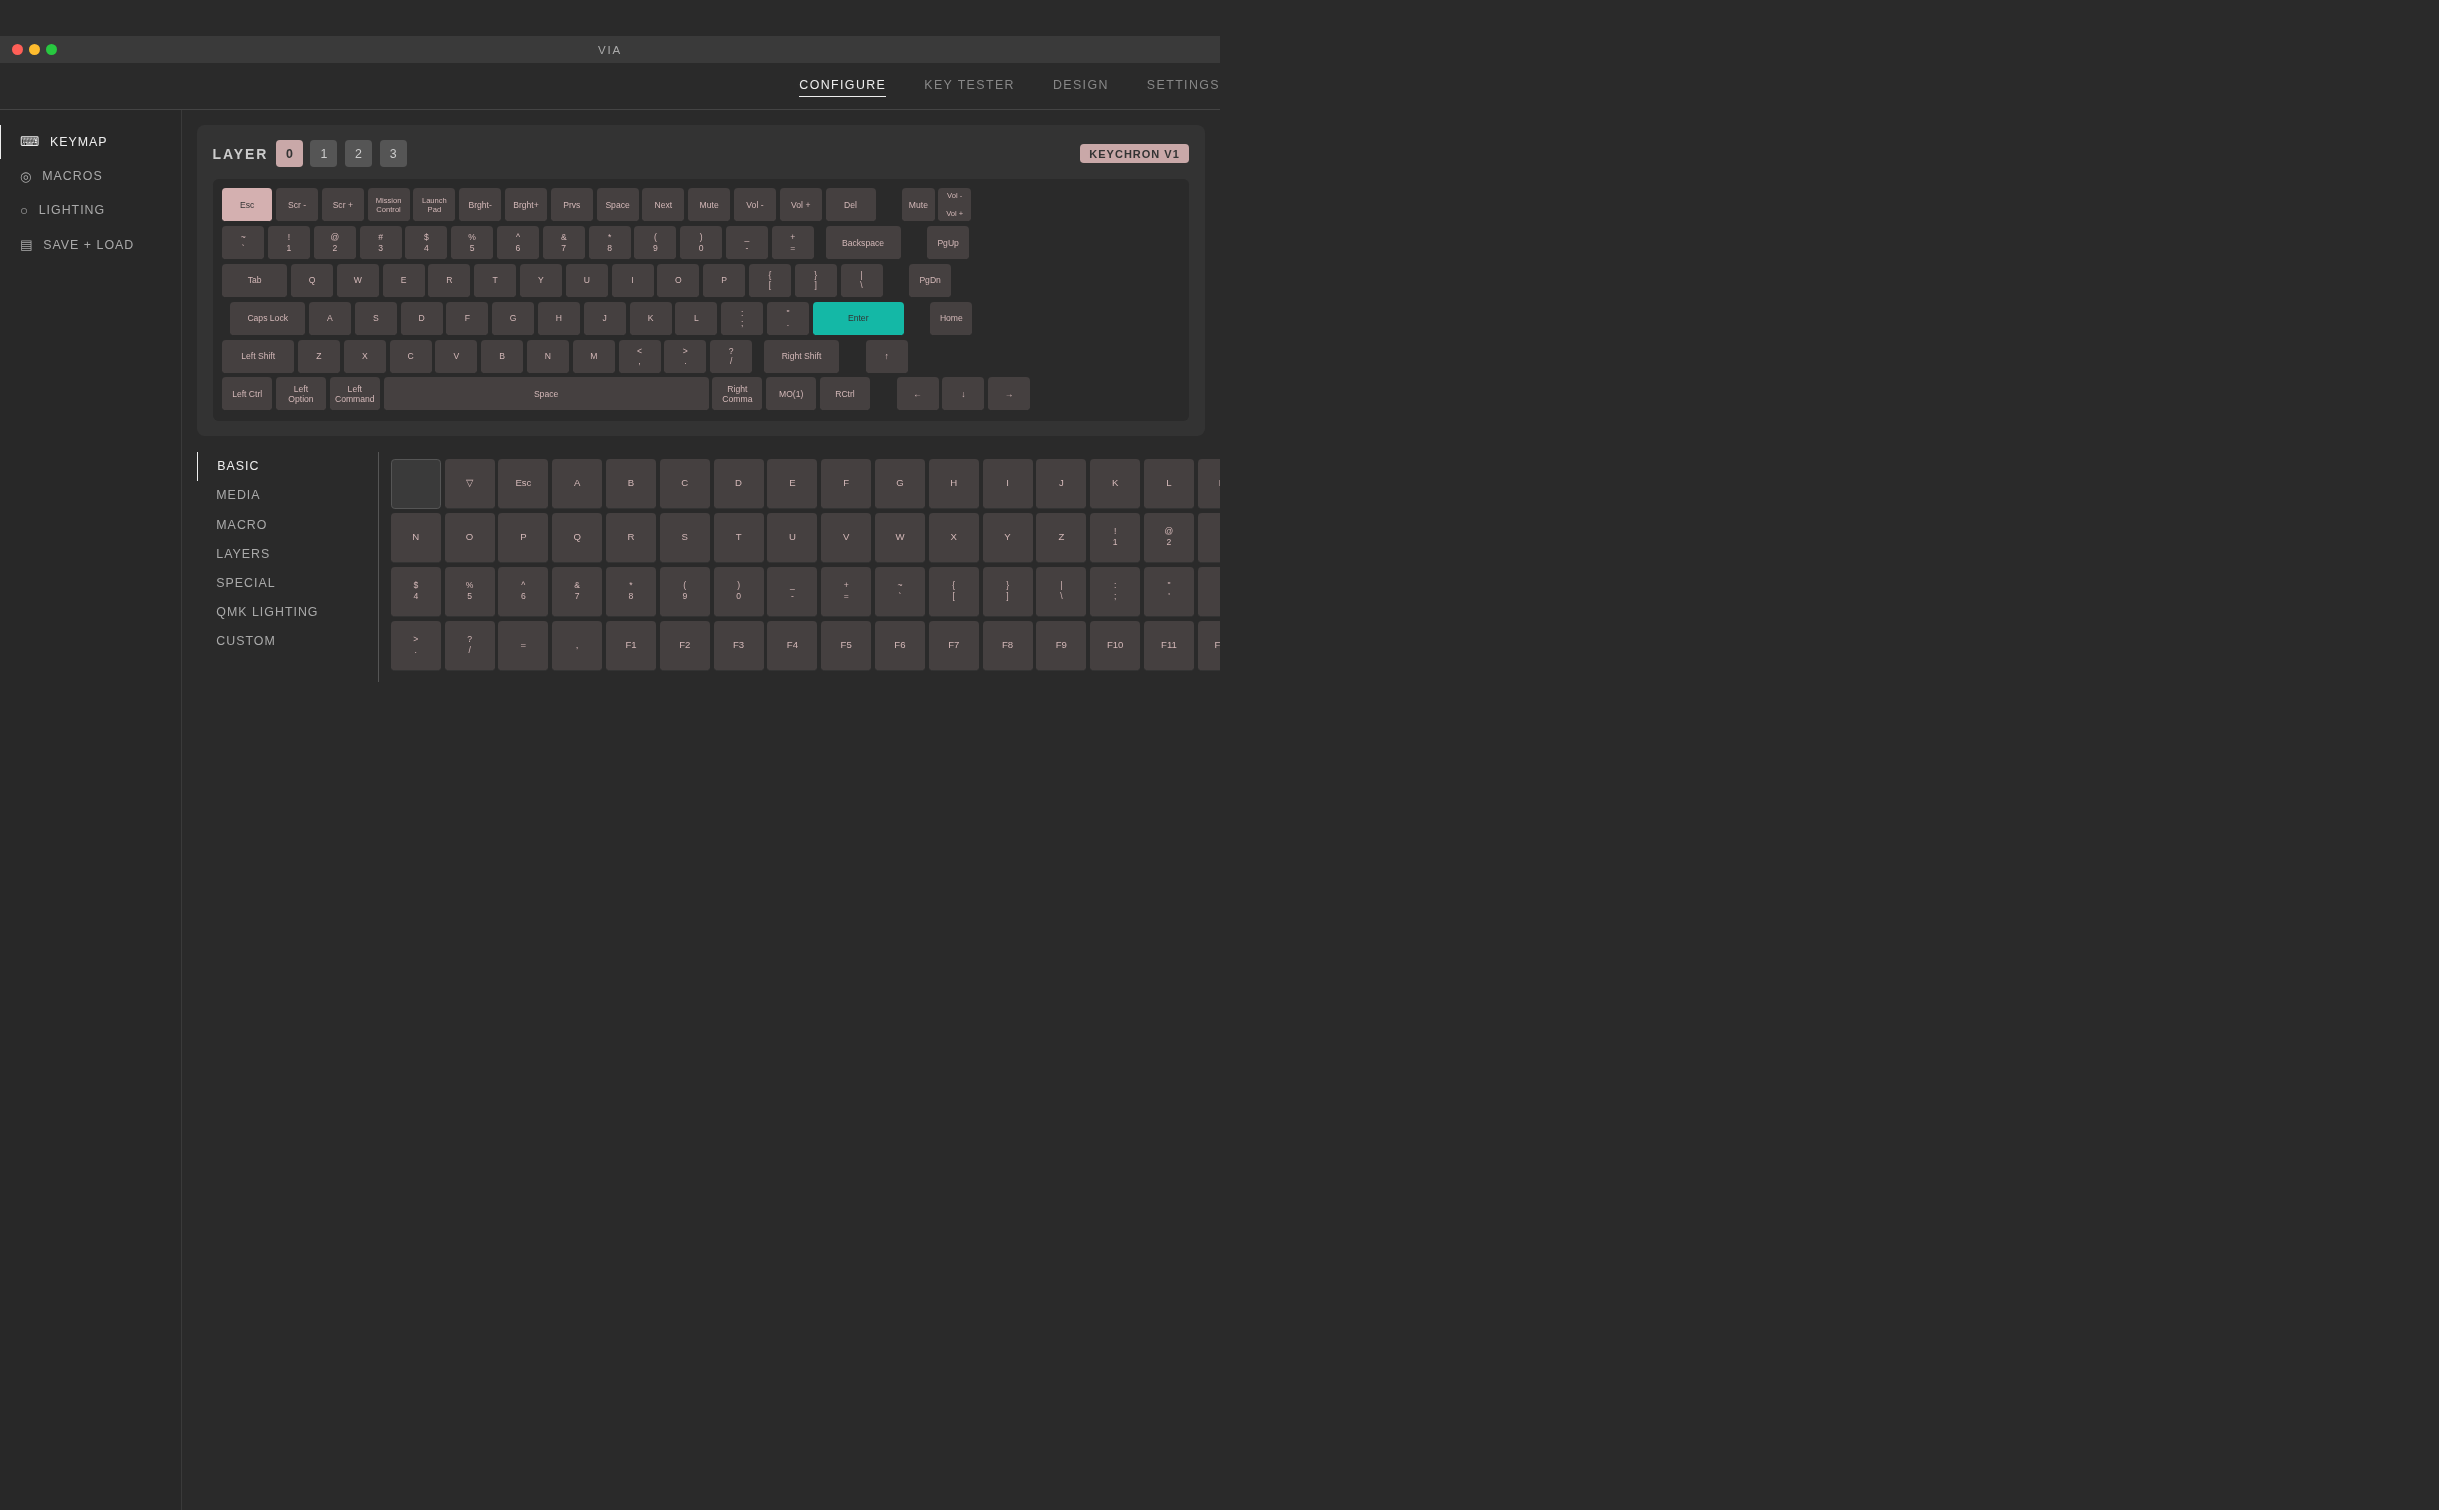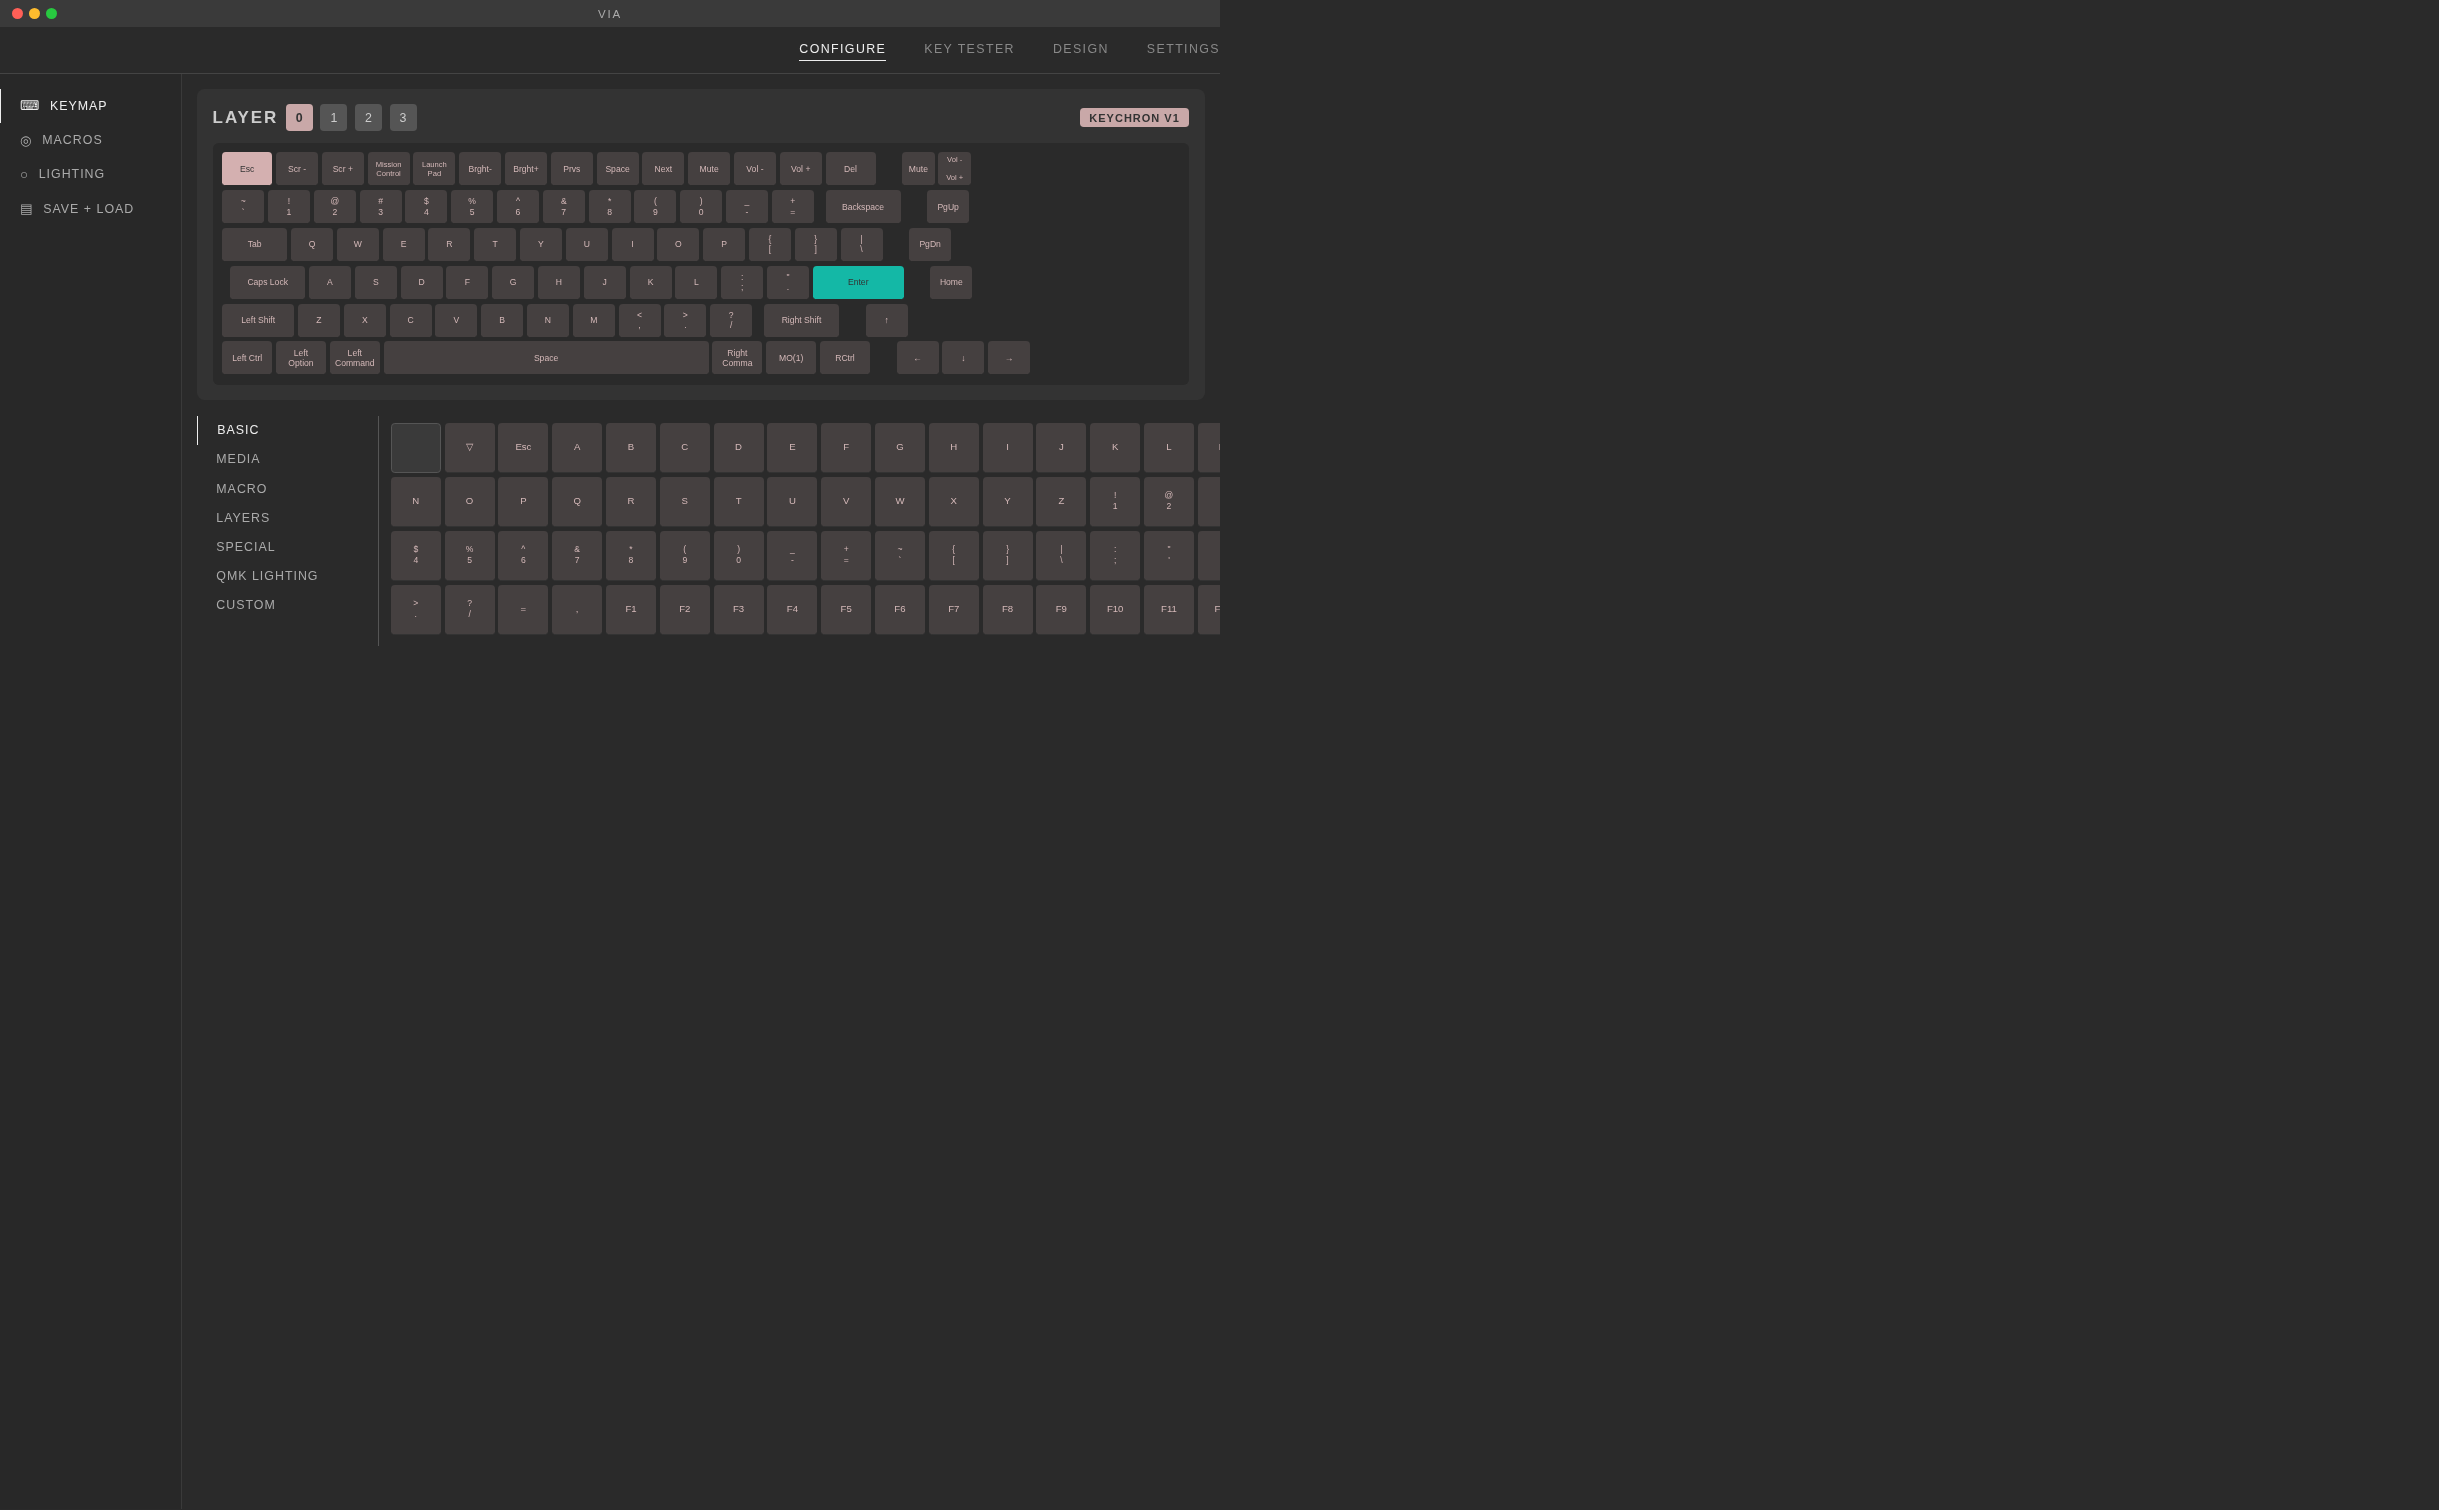--- a/index.html
+++ b/index.html
@@ -12,20 +12,21 @@
       overflow-x: hidden;
     }
     
     .titlebar {
       background: #3a3a3a;
       height: 27px;
       display: flex;
       align-items: center;
       justify-content: center;
       position: relative;
+      margin-top: 36px;
     }
     .titlebar-buttons {
       position: absolute;
       left: 11.5px;
       display: flex;
       gap: 5.7px;
     }
     .titlebar-btn {
       width: 11.5px;
       height: 11.5px;
@@ -111,21 +112,21 @@
       align-items: center;
       justify-content: space-between;
       margin-bottom: 11.5px;
     }
     .layer-selector {
       display: flex;
       align-items: center;
       gap: 7.6px;
     }
     .layer-label {
-      font-size: 17px;
+      font-size: 14px;
       letter-spacing: 1.9px;
       color: #ccc;
       font-weight: bold;
     }
     .layer-btn {
       width: 27px;
       height: 27px;
       border-radius: 3.8px;
       background: #555;
       color: #ccc;

